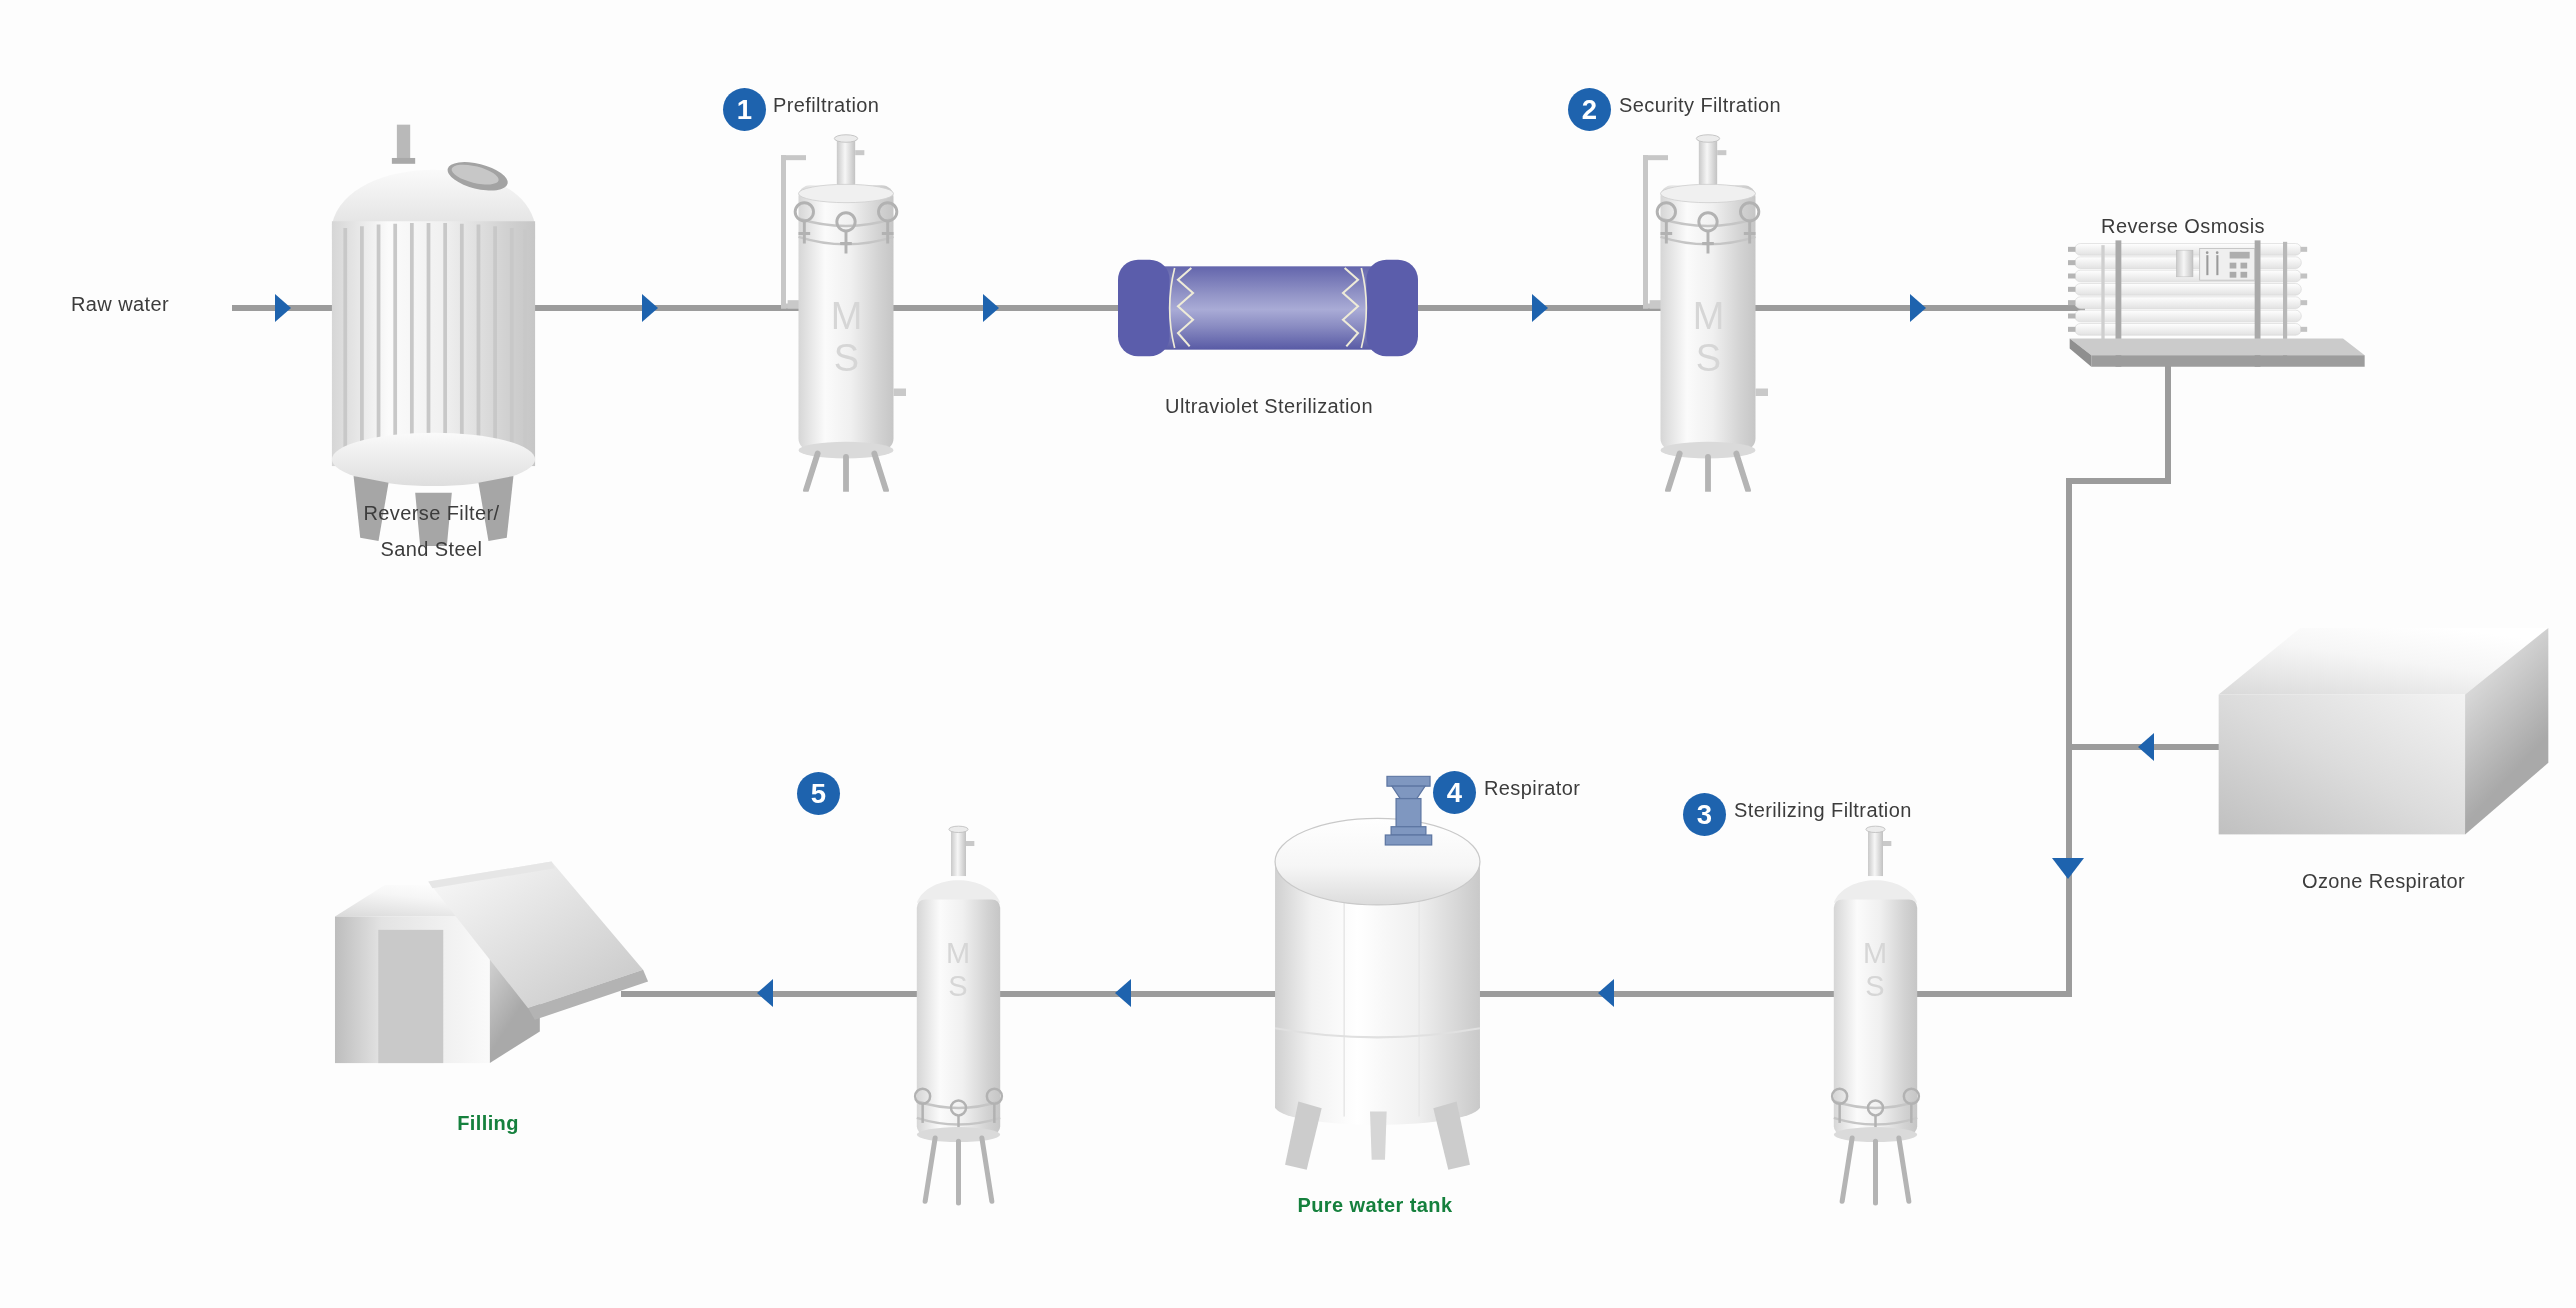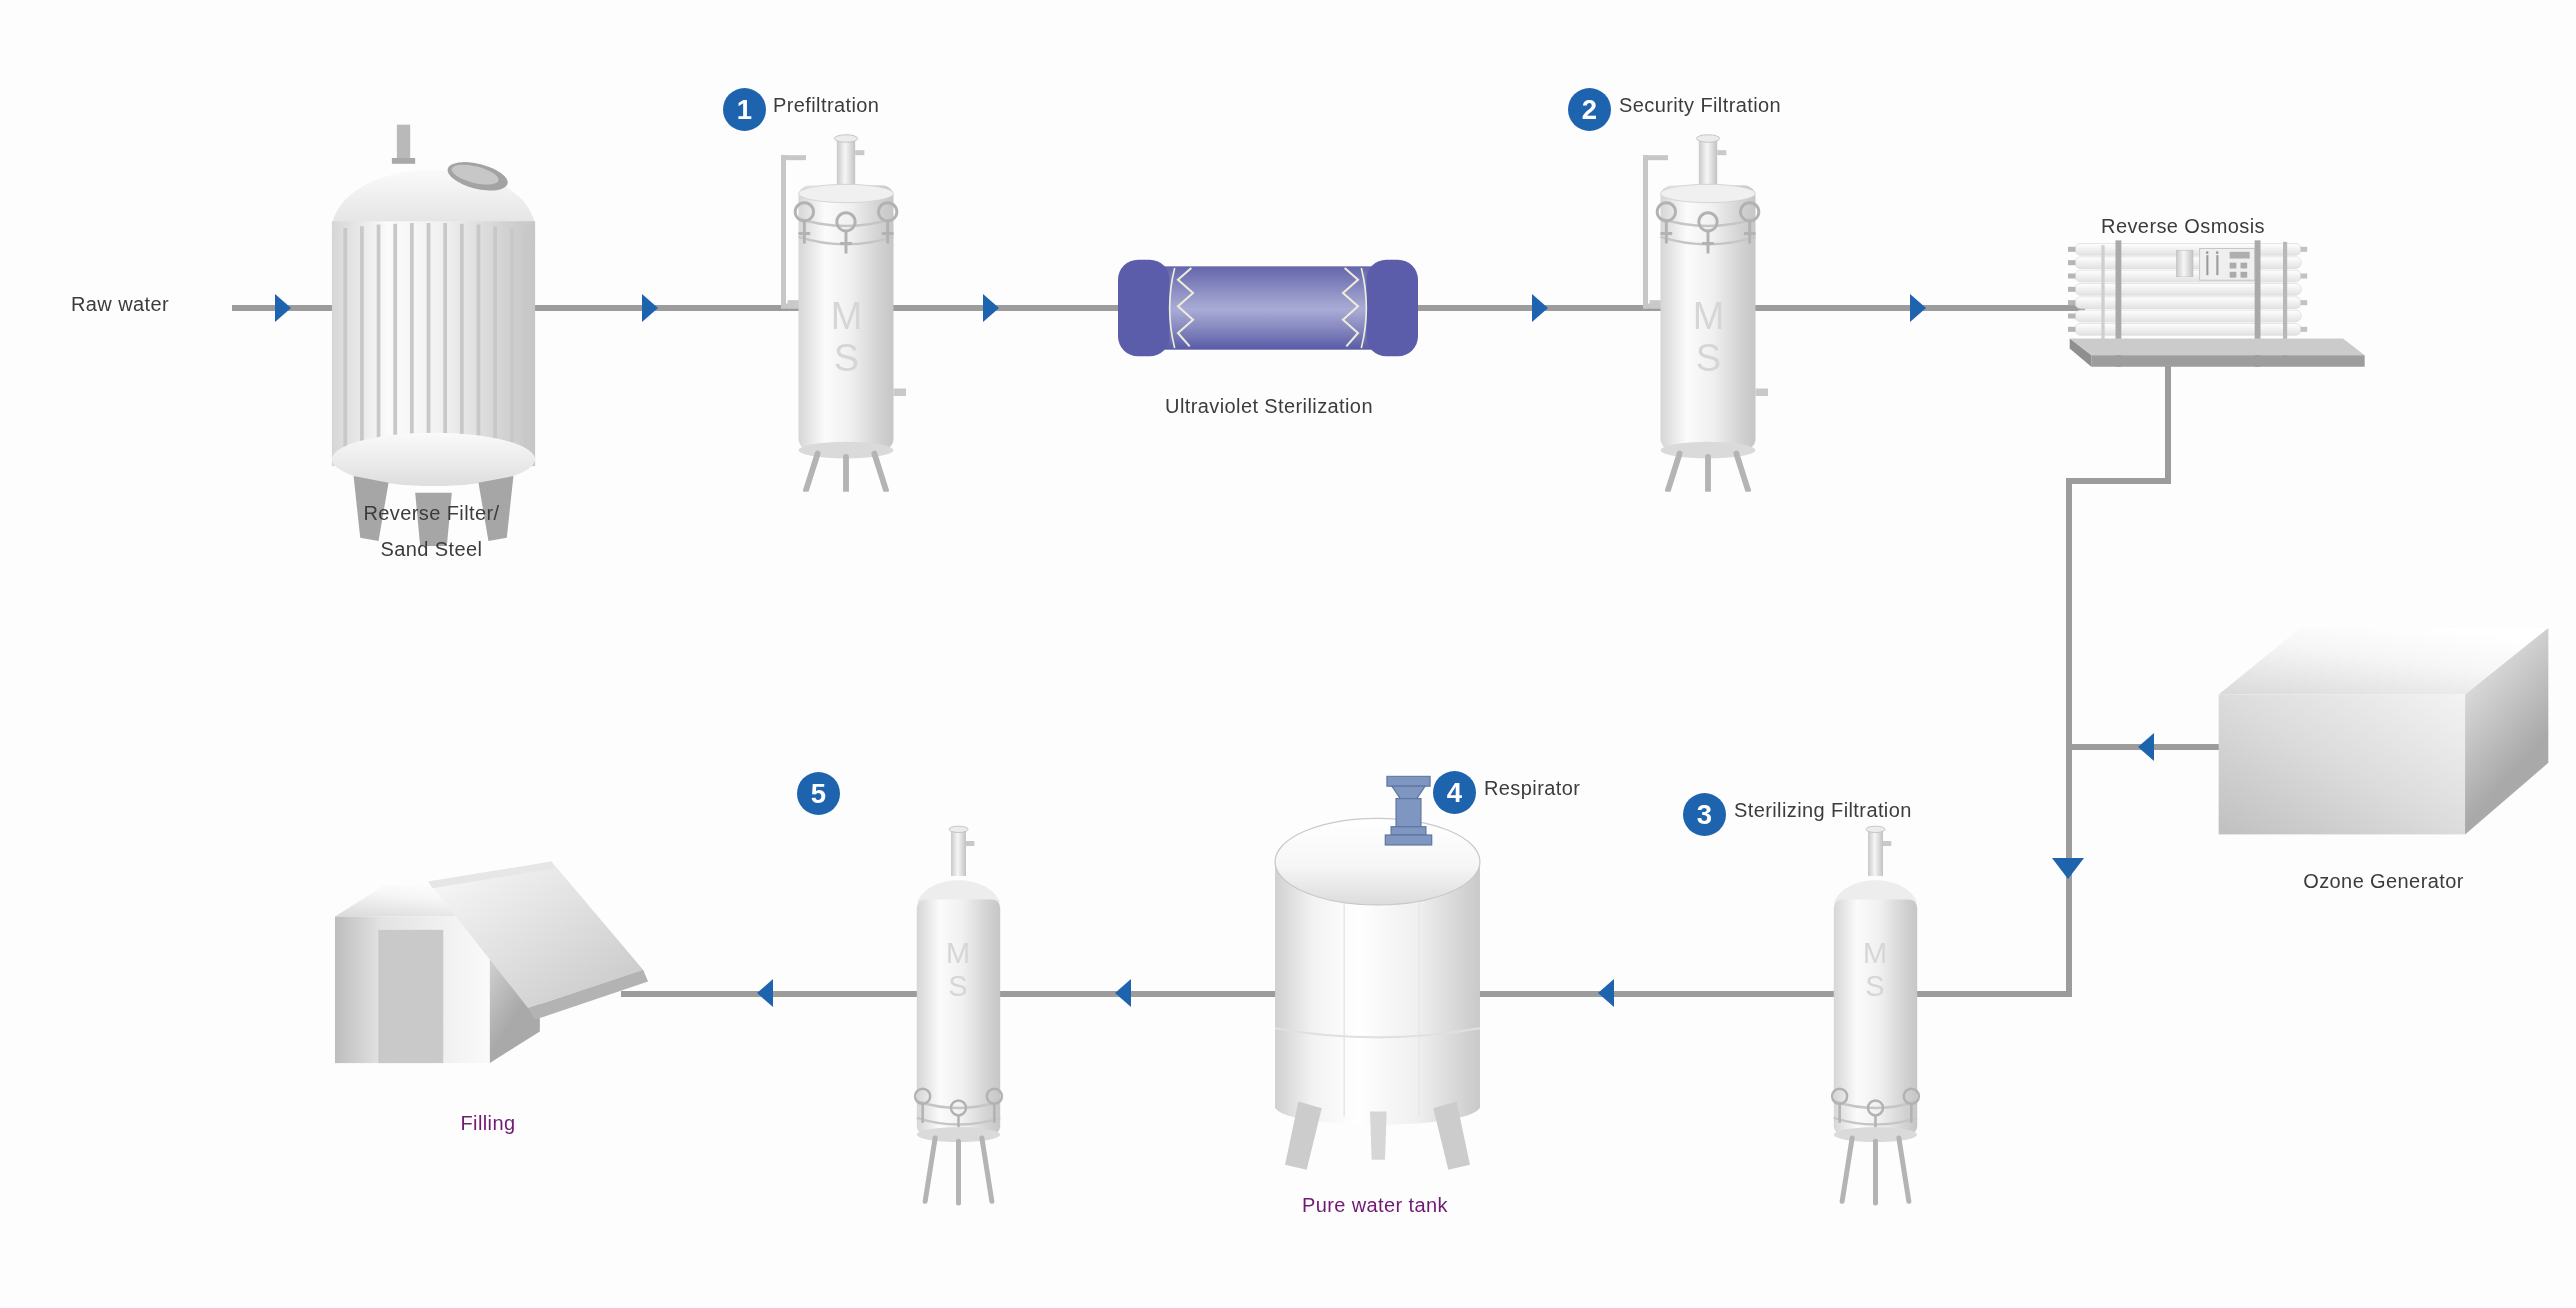--- a/index.html
+++ b/index.html
@@ -8,21 +8,21 @@
   .line{position:absolute;background:#9c9c9c;}
   .arrow-r{position:absolute;width:0;height:0;border-top:14px solid transparent;
            border-bottom:14px solid transparent;border-left:16.7px solid #1e63ae;}
   .arrow-l{position:absolute;width:0;height:0;border-top:14px solid transparent;
            border-bottom:14px solid transparent;border-right:16.7px solid #1e63ae;}
   .arrow-d{position:absolute;width:0;height:0;border-left:16.7px solid transparent;
            border-right:16.7px solid transparent;border-top:21px solid #1e63ae;}
   .equip{position:absolute;}
   .label{position:absolute;font-size:20px;letter-spacing:0.4px;color:#3c3c3c;white-space:nowrap;}
   .label.center{text-align:center;white-space:normal;line-height:36px;}
-  .label.bold{font-weight:400;color:#701a75;}
+  .label.bold{font-weight:700;color:#15803d;}
   .badge{position:absolute;width:43px;height:43px;border-radius:50%;background:#1e63ae;
          color:#fff;font-size:27.5px;font-weight:600;display:flex;align-items:center;
          justify-content:center;}
   .wm{position:absolute;text-align:center;color:#d6d6d6;font-weight:400;}
   .wm span{display:block;}
   .wm.a{width:67px;font-size:38px;line-height:42px;}
   .wm.b{width:58px;font-size:29px;line-height:32.5px;}
 </style>
 </head>
 <body>
@@ -350,20 +350,20 @@
 
   <div class="label" style="left:71px;top:293px">Raw water</div>
   <div class="label center" style="left:317px;top:495px;width:229px">
     <span style="display:block">Reverse Filter/</span>
     <span style="display:block">Sand Steel</span>
   </div>
   <div class="label" style="left:773px;top:94px">Prefiltration</div>
   <div class="label center" style="left:1100px;top:388px;width:338px">Ultraviolet Sterilization</div>
   <div class="label" style="left:1619px;top:94px">Security Filtration</div>
   <div class="label center" style="left:2048px;top:208px;width:270px">Reverse Osmosis</div>
-  <div class="label center" style="left:2240px;top:863px;width:287px">Ozone Generator</div>
+  <div class="label center" style="left:2240px;top:863px;width:287px">Ozone Respirator</div>
   <div class="label" style="left:1734px;top:799px">Sterilizing Filtration</div>
   <div class="label" style="left:1484px;top:777px">Respirator</div>
   <div class="label center bold" style="left:1250px;top:1187px;width:250px">Pure water tank</div>
   <div class="label center bold" style="left:392px;top:1105px;width:192px">Filling</div>
 
 </div>
 
 
 </body></html>

